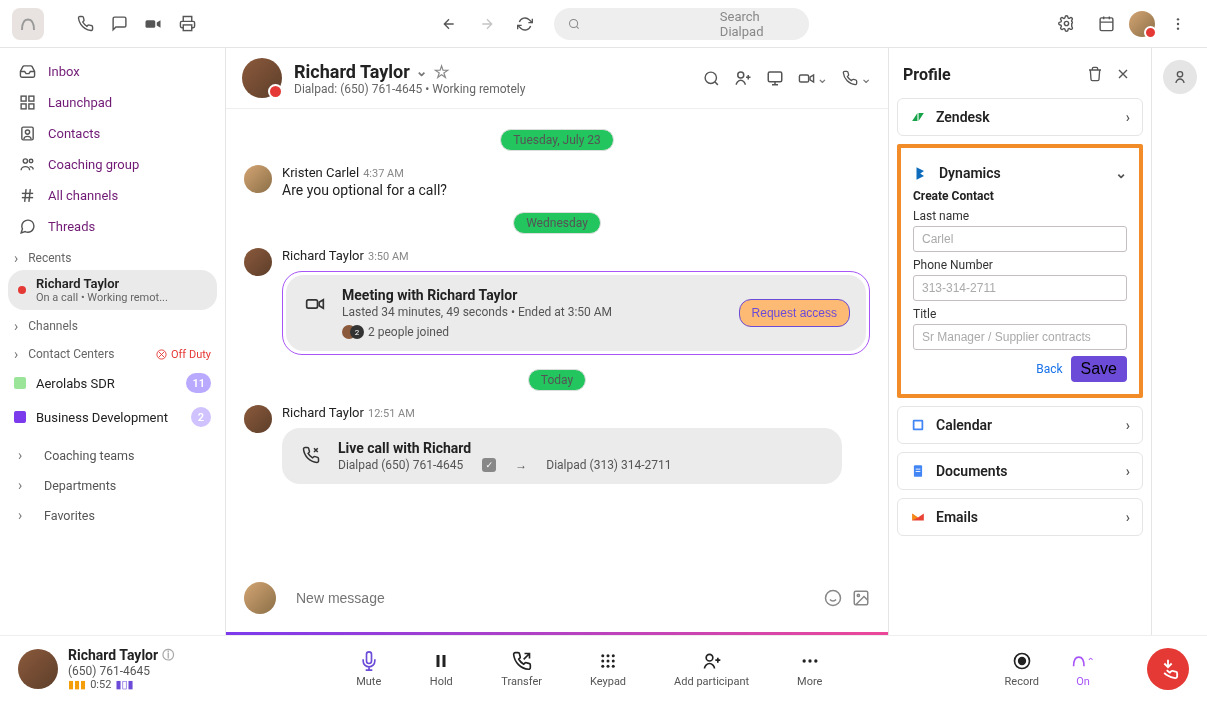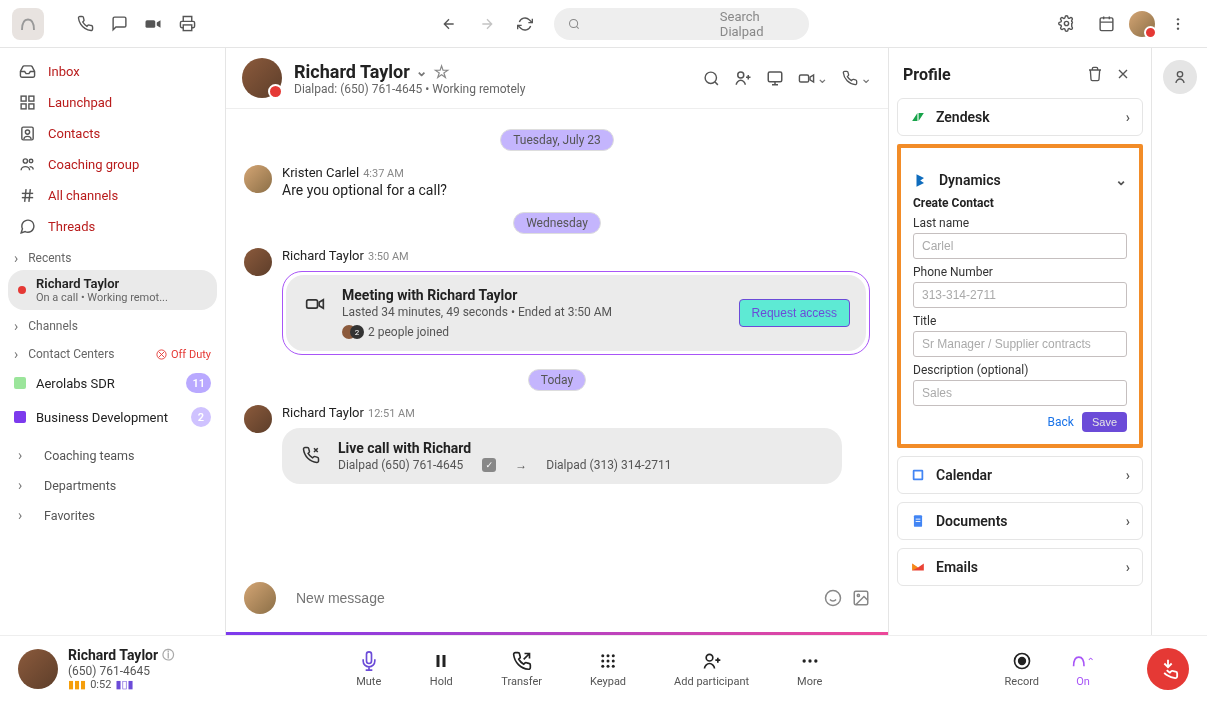--- a/index.html
+++ b/index.html
@@ -12,21 +12,21 @@
 .topbar .spacer { flex: 1; }
 .topbar .nav-group { display: flex; align-items: center; gap: 4px; margin-right: 12px; }
 .topbar .search { flex: 1; max-width: 420px; height: 32px; background: #eee; border-radius: 16px; display: flex; align-items: center; padding: 16px 14px; color: #888; gap: 140px; }
 .topbar .right-group { display: flex; align-items: center; gap: 6px; margin-left: 12px; }
 .topbar .avatar-small { width: 26px; height: 26px; border-radius: 50%; background: linear-gradient(135deg,#d4a574,#8b6f47); position: relative; }
 .topbar .avatar-small::after { content: ''; position: absolute; bottom: -2px; right: -2px; width: 9px; height: 9px; border-radius: 50%; background: #e53935; border: 2px solid #fff; }
 
 
 .layout { display: flex; height: calc(100% - 48px - 66px); }
 .sidebar { width: 226px; border-right: 1px solid #e5e5e5; padding: 8px 8px; overflow-y: auto; }
-.sidebar .nav-item { display: flex; align-items: center; gap: 12px; padding: 7px 10px; border-radius: 6px; cursor: pointer; color: #b91c1c; }
+.sidebar .nav-item { display: flex; align-items: center; gap: 12px; padding: 7px 10px; border-radius: 6px; cursor: pointer; color: #701a75; }
 .sidebar .nav-item .icon { width: 18px; display: flex; justify-content: center; color: #555; }
 .sidebar .section-head { display: flex; align-items: center; gap: 10px; padding: 8px 6px 4px 6px; color: #666; font-size: 12px; cursor: pointer; }
 .sidebar .section-head .extra { margin-left: auto; color: #e53935; font-size: 11px; display: flex; align-items: center; gap: 4px; }
 .sidebar .recent-item { display: flex; align-items: center; gap: 10px; padding: 6px 10px; border-radius: 16px; background: #eaeaea; cursor: pointer; }
 .sidebar .recent-item .dot { width: 8px; height: 8px; border-radius: 50%; background: #e53935; }
 .sidebar .recent-item .rt-name { font-weight: 600; font-size: 13px; }
 .sidebar .recent-item .rt-sub { font-size: 11px; color: #666; white-space: nowrap; overflow: hidden; text-overflow: ellipsis; max-width: 150px; }
 .sidebar .channel-item { display: flex; align-items: center; gap: 10px; padding: 7px 6px; cursor: pointer; }
 .sidebar .channel-item .sq { width: 12px; height: 12px; border-radius: 2px; }
 .sidebar .badge { margin-left: auto; background: #b9a9ff; color: #fff; border-radius: 10px; min-width: 20px; height: 20px; display: flex; align-items: center; justify-content: center; font-size: 11px; font-weight: 600; padding: 0 6px; }
@@ -36,36 +36,36 @@
 .main { flex: 1; display: flex; flex-direction: column; border-right: 1px solid #e5e5e5; position: relative; }
 .conv-header { display: flex; align-items: center; padding: 10px 16px; border-bottom: 1px solid #eee; gap: 12px; }
 .conv-header .avatar { width: 40px; height: 40px; border-radius: 50%; background: linear-gradient(135deg,#8b5a3c,#5d3e2a); position: relative; }
 .conv-header .avatar::after { content: ''; position: absolute; bottom: -1px; right: -1px; width: 11px; height: 11px; border-radius: 50%; background: #e53935; border: 2px solid #fff; }
 .conv-header .name-line { display: flex; align-items: center; gap: 6px; font-weight: 700; font-size: 18px; }
 .conv-header .sub-line { font-size: 12px; color: #666; }
 .conv-header .actions { margin-left: auto; display: flex; align-items: center; gap: 14px; color: #555; }
 
 .conv-body { flex: 1; overflow-y: auto; padding: 12px 18px; position: relative; }
 .date-divider { display: flex; justify-content: center; margin: 8px 0 14px; }
-.date-pill { border: 1px solid #ddd; border-radius: 14px; padding: 3px 12px; font-size: 12px; color: #555; background: #c4b5fd; }
+.date-pill { border: 1px solid #ddd; border-radius: 14px; padding: 3px 12px; font-size: 12px; color: #555; background: #22c55e; }
 .msg-row { display: flex; gap: 10px; margin-bottom: 14px; }
 .msg-row .av { width: 28px; height: 28px; border-radius: 50%; background: linear-gradient(135deg,#d4a574,#8b6f47); flex-shrink: 0; }
 .msg-row .av.rt { background: linear-gradient(135deg,#8b5a3c,#5d3e2a); }
 .msg-row .content { flex: 1; }
 .msg-row .name { font-weight: 400; font-size: 13px; }
 .msg-row .time { font-size: 11px; color: #888; margin-left: 4px; font-weight: 400; }
 .msg-row .text { margin-top: 2px; font-size: 14px; }
 
 .meeting-card { border: 1.5px solid #a855f7; border-radius: 20px; padding: 3px; margin-top: 8px; }
 .meeting-inner { background: #ebebeb; border-radius: 18px; padding: 12px 16px; display: flex; align-items: flex-start; gap: 14px; }
 .meeting-inner .vicon { width: 26px; height: 26px; display: flex; align-items: center; justify-content: center; color: #333; margin-top: 4px; }
 .meeting-inner .mtitle { font-weight: 700; font-size: 14px; }
 .meeting-inner .msub { font-size: 12px; color: #555; margin-top: 2px; }
 .meeting-inner .mpeople { font-size: 12px; color: #555; margin-top: 6px; display: flex; align-items: center; gap: 6px; }
-.meeting-inner .req { margin-left: auto; border: 1px solid #6b4bd8; color: #6b4bd8; background: #5eead4; border-radius: 4px; padding: 6px 12px; font-size: 12px; cursor: pointer; align-self: center; }
+.meeting-inner .req { margin-left: auto; border: 1px solid #6b4bd8; color: #6b4bd8; background: #fdba74; border-radius: 12px; padding: 6px 12px; font-size: 12px; cursor: pointer; align-self: center; }
 
 .call-card { background: #ebebeb; border-radius: 18px; padding: 12px 16px; display: flex; gap: 14px; margin-top: 8px; max-width: 560px; }
 .call-card .cicon { width: 26px; height: 26px; display: flex; align-items: center; justify-content: center; color: #333; margin-top: 2px; }
 .call-card .ctitle { font-weight: 700; font-size: 14px; }
 .call-card .csub { font-size: 12px; color: #555; margin-top: 2px; display: flex; align-items: center; gap: 19px; }
 .call-card .chk { width: 14px; height: 14px; border-radius: 3px; background: #888; color: #fff; display: inline-flex; align-items: center; justify-content: center; font-size: 9px; }
 
 .composer { display: flex; align-items: center; gap: 20px; padding: 12px 18px 18px; }
 .composer .av { width: 32px; height: 32px; border-radius: 50%; background: linear-gradient(135deg,#d4a574,#8b6f47); }
 .composer input { flex: 1; border: none; outline: none; font-size: 14px; color: #888; }
@@ -76,31 +76,31 @@
 .rightpanel { width: 262px; display: flex; flex-direction: column; padding: 0; }
 .rp-top { display: flex; align-items: center; padding: 12px 14px 10px; }
 .rp-top .rp-title { font-weight: 700; font-size: 16px; flex: 1; }
 .rp-top .icon-btn { width: 28px; height: 28px; display: flex; align-items: center; justify-content: center; cursor: pointer; color: #555; }
 .rp-body { flex: 1; overflow-y: auto; padding: 0 8px 8px; }
 .integration { border: 1px solid #e5e5e5; border-radius: 6px; margin-bottom: 8px; }
 .int-head { display: flex; align-items: center; padding: 10px 12px; cursor: pointer; gap: 10px; font-weight: 600; font-size: 14px; }
 .int-head .chev { margin-left: auto; color: #555; }
 .int-icon { width: 16px; height: 16px; display: flex; align-items: center; justify-content: center; }
 .dynamics-box { border: 4px solid #f28c28; border-radius: 2px; margin-bottom: 8px; background: #fff; }
-.dyn-head { display: flex; align-items: center; padding: 24px 12px 4px; gap: 10px; font-weight: 600; font-size: 14px; }
+.dyn-head { display: flex; align-items: center; padding: 17px 12px 4px; gap: 10px; font-weight: 600; font-size: 14px; }
 .dyn-head .chev { margin-left: auto; color: #555; }
 .dyn-body { padding: 4px 12px 12px; }
 .dyn-body .create-label { font-weight: 700; font-size: 12px; margin-bottom: 6px; }
 .dyn-body .fld { margin-bottom: 6px; }
 .dyn-body .fld label { display: block; font-size: 12px; margin-bottom: 3px; color: #333; }
 .dyn-body .fld input { width: 100%; border: 1px solid #c5bfbf; border-radius: 3px; padding: 5px 8px; font-size: 12px; outline: none; }
 .dyn-body .fld input::placeholder { color: #aaa; }
 .dyn-actions { display: flex; justify-content: flex-end; gap: 8px; margin-top: 6px; align-items: center; }
 .dyn-actions .back { color: #1a73e8; font-size: 12px; cursor: pointer; }
-.dyn-actions .save { background: #6b4bd8; color: #e5e5e5; border: none; border-radius: 4px; padding: 4px 10px; font-size: 11px; cursor: pointer; }
+.dyn-actions .save { background: #6b4bd8; color: #000000; border: none; border-radius: 4px; padding: 4px 10px; font-size: 16px; cursor: pointer; }
 
 
 .farright { width: 56px; border-left: 1px solid #e5e5e5; display: flex; flex-direction: column; align-items: center; padding-top: 12px; }
 .farright .person-chip { width: 34px; height: 34px; border-radius: 50%; background: #e5e5e5; display: flex; align-items: center; justify-content: center; color: #555; }
 
 
 .callbar { position: absolute; bottom: 0; left: 0; right: 0; height: 66px; display: flex; align-items: center; padding: 0 18px; border-top: 1px solid #eee; background: #fff; }
 .callbar .caller { display: flex; align-items: center; gap: 10px; }
 .callbar .caller .av { width: 40px; height: 40px; border-radius: 50%; background: linear-gradient(135deg,#8b5a3c,#5d3e2a); }
 .callbar .caller .cname { font-weight: 700; font-size: 14px; display: flex; align-items: center; gap: 4px; }
@@ -492,21 +492,20 @@
               </svg>
             </span>
             <span>Dynamics</span>
             <span class="chev">⌄</span>
           </div>
         <div class="dyn-body">
           <div class="create-label">Create Contact</div>
           <div class="fld"><label>Last name</label><input placeholder="Carlel" style=""></div>
           <div class="fld"><label>Phone Number</label><input placeholder="313-314-2711" style=""></div>
           <div class="fld"><label>Title</label><input placeholder="Sr Manager / Supplier contracts" style=""></div>
-          <div class="fld"><label>Description (optional)</label><input placeholder="Sales" style=""></div>
           <div class="dyn-actions">
             <span class="back">Back</span>
             <button class="save">Save</button>
           </div>
         </div>
       </div>
 
       <div class="integration">
         <div class="int-head">
             <span class="int-icon">

